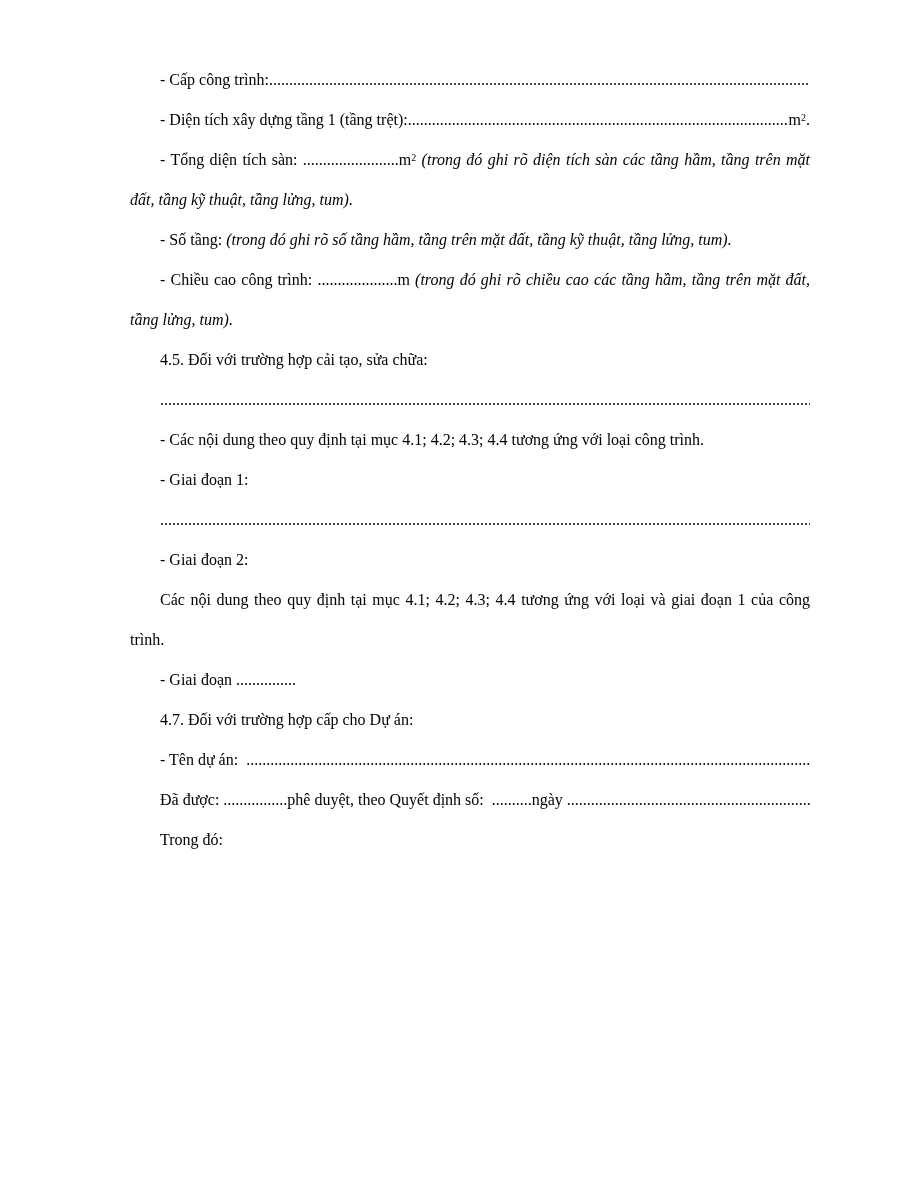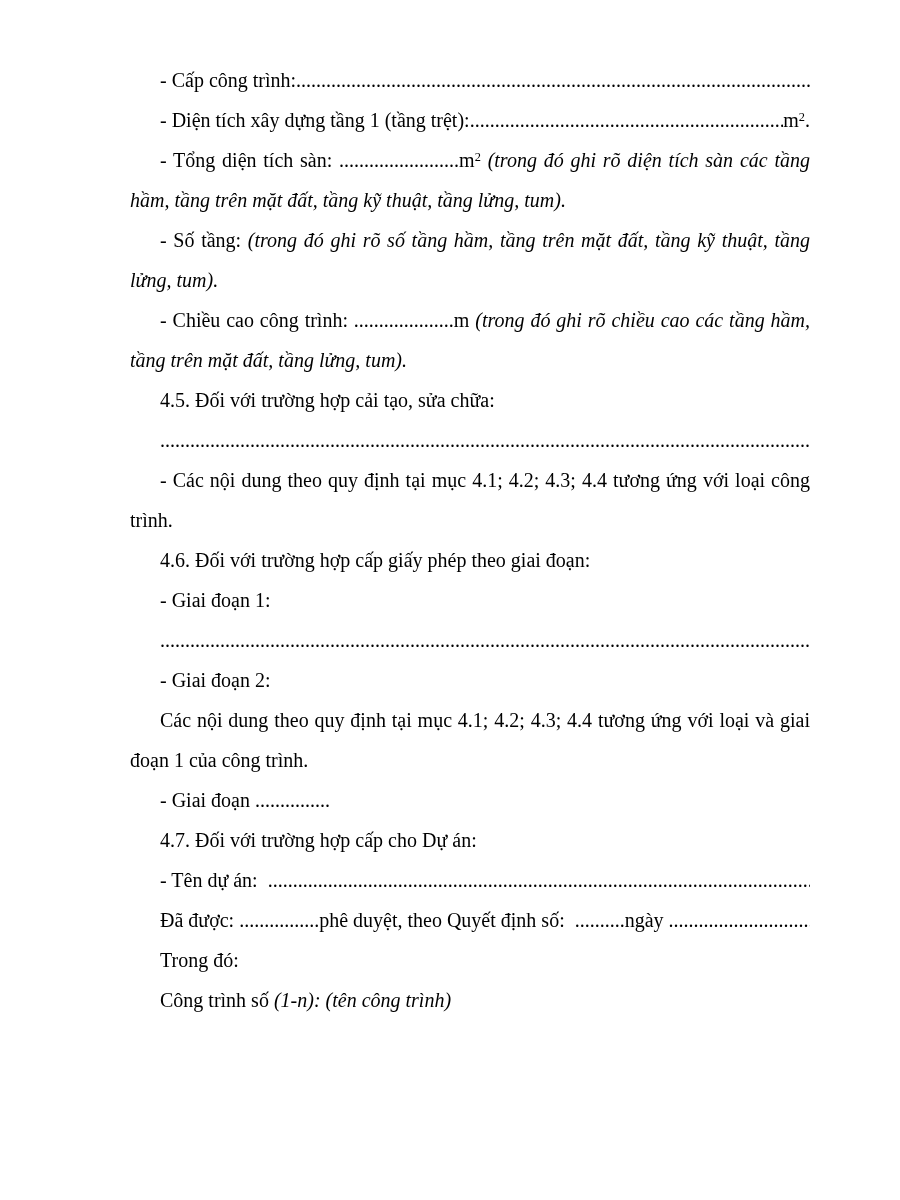--- a/index.html
+++ b/index.html
@@ -6,21 +6,21 @@
   html, body { margin: 0; padding: 0; background: #ffffff; }
   body { width: 900px; height: 1200px; overflow: hidden; }
   .page {
     box-sizing: border-box;
     width: 900px;
     height: 1200px;
     background: #ffffff;
     color: #000000;
     padding: 60px 90px 0 130px;
     font-family: "Liberation Serif", "DejaVu Serif", serif;
-    font-size: 20px;
+    font-size: 16px;
     line-height: 40px;
   }
   p.para {
     margin: 0;
     text-align: justify;
     text-indent: 30px;
   }
   p.para.leader {
     display: flex;
     align-items: baseline;
@@ -50,25 +50,23 @@
 <div class="page">
   <main>
       <p class="para leader"><span class="tx">- Cấp công trình:</span><span class="fill">................................................................................................................................................................................................................................................</span></p>
       <p class="para leader"><span class="tx">- Diện tích xây dựng tầng 1 (tầng trệt):</span><span class="fill">................................................................................................................................................................................................................................................</span><span class="tx">m</span><span class="sup">2</span><span class="tx">.</span></p>
       <p class="para"><span class="tx">- Tổng diện tích sàn: ........................</span><span class="tx">m</span><span class="sup">2</span><span class="it"> (trong đó ghi rõ diện tích sàn các tầng hầm, tầng trên mặt đất, tầng kỹ thuật, tầng lửng, tum).</span></p>
       <p class="para"><span class="tx">- Số tầng: </span><span class="it">(trong đó ghi rõ số tầng hầm, tầng trên mặt đất, tầng kỹ thuật, tầng lửng, tum).</span></p>
       <p class="para"><span class="tx">- Chiều cao công trình: ....................</span><span class="tx">m </span><span class="it">(trong đó ghi rõ chiều cao các tầng hầm, tầng trên mặt đất, tầng lửng, tum).</span></p>
       <p class="para"><span class="tx">4.5. Đối với trường hợp cải tạo, sửa chữa:</span></p>
       <p class="para leader"><span class="fill">................................................................................................................................................................................................................................................</span></p>
       <p class="para"><span class="tx">- Các nội dung theo quy định tại mục 4.1; 4.2; 4.3; 4.4 tương ứng với loại công trình.</span></p>
-      <p class="para"><span class="tx">4.6. Đối với trường hợp cấp giấy phép theo giai đoạn:</span></p>
       <p class="para"><span class="tx">- Giai đoạn 1:</span></p>
       <p class="para leader"><span class="fill">................................................................................................................................................................................................................................................</span></p>
       <p class="para"><span class="tx">- Giai đoạn 2:</span></p>
       <p class="para"><span class="tx">Các nội dung theo quy định tại mục 4.1; 4.2; 4.3; 4.4 tương ứng với loại và giai đoạn 1 của công trình.</span></p>
       <p class="para"><span class="tx">- Giai đoạn ...............</span></p>
       <p class="para"><span class="tx">4.7. Đối với trường hợp cấp cho Dự án:</span></p>
       <p class="para leader"><span class="tx">- Tên dự án:  </span><span class="fill">................................................................................................................................................................................................................................................</span></p>
       <p class="para leader"><span class="tx">Đã được: ................phê duyệt, theo Quyết định số:  ..........ngày </span><span class="fill">................................................................................................................................................................................................................................................</span></p>
       <p class="para"><span class="tx">Trong đó:</span></p>
-      <p class="para"><span class="tx">Công trình số </span><span class="it">(1-n): (tên công trình)</span></p>
     </main>
 </div>
 
 </body></html>

